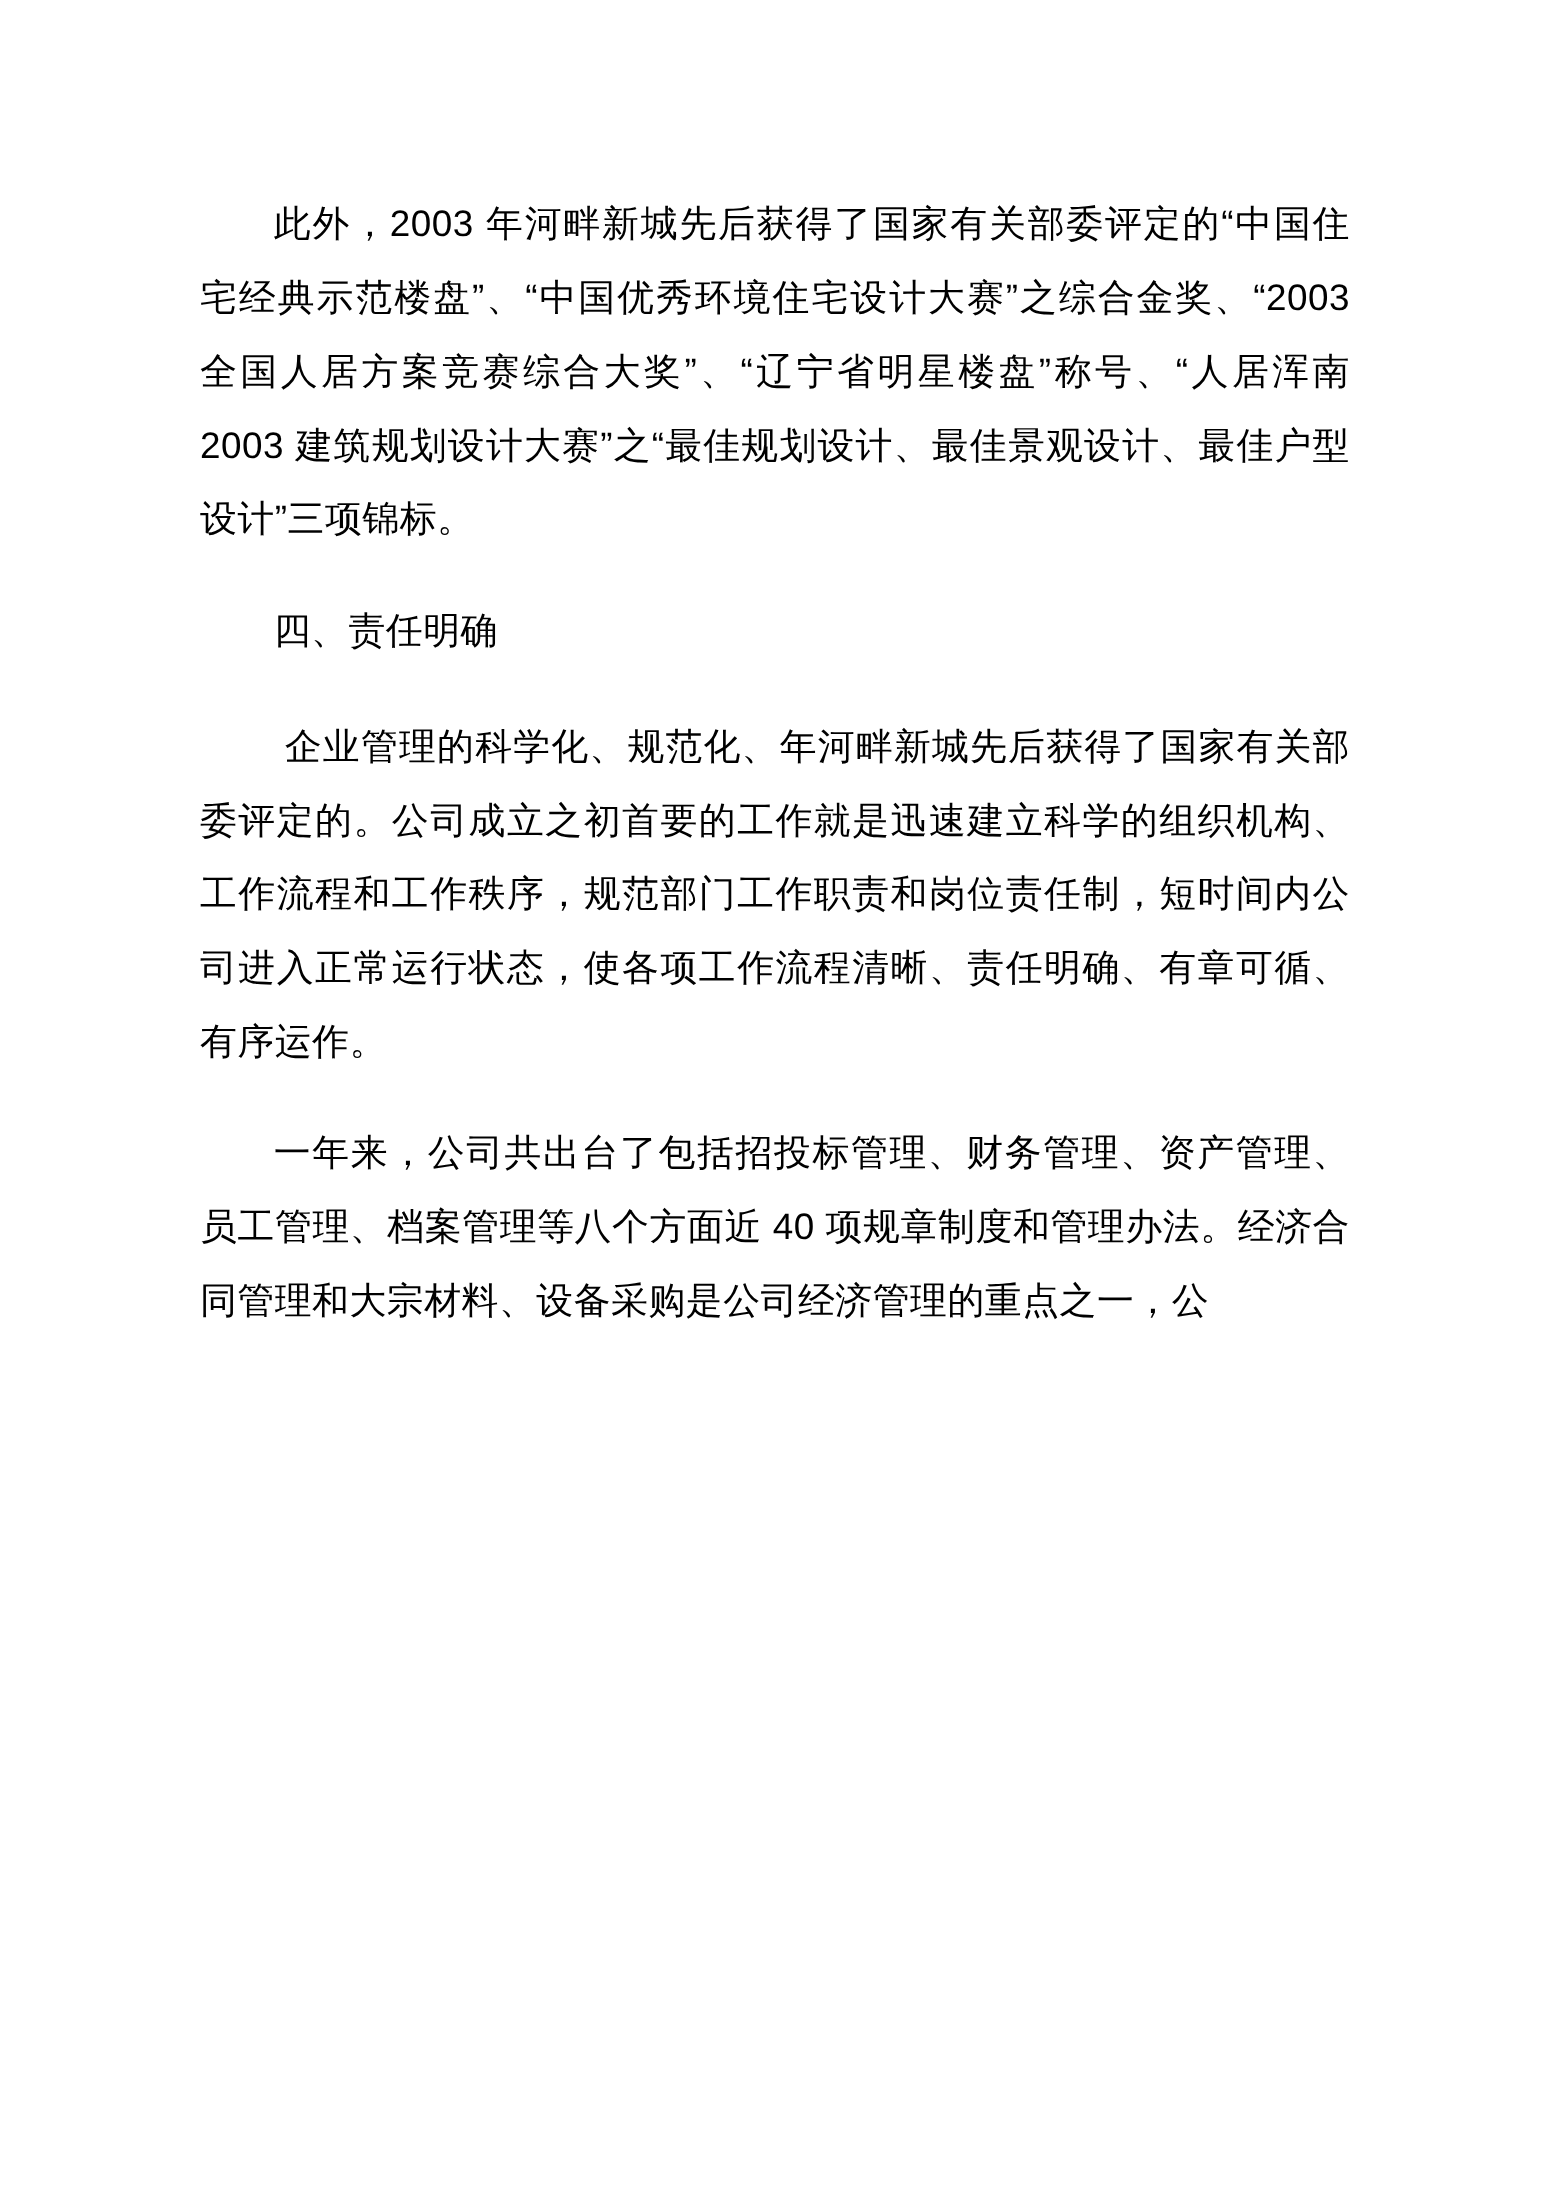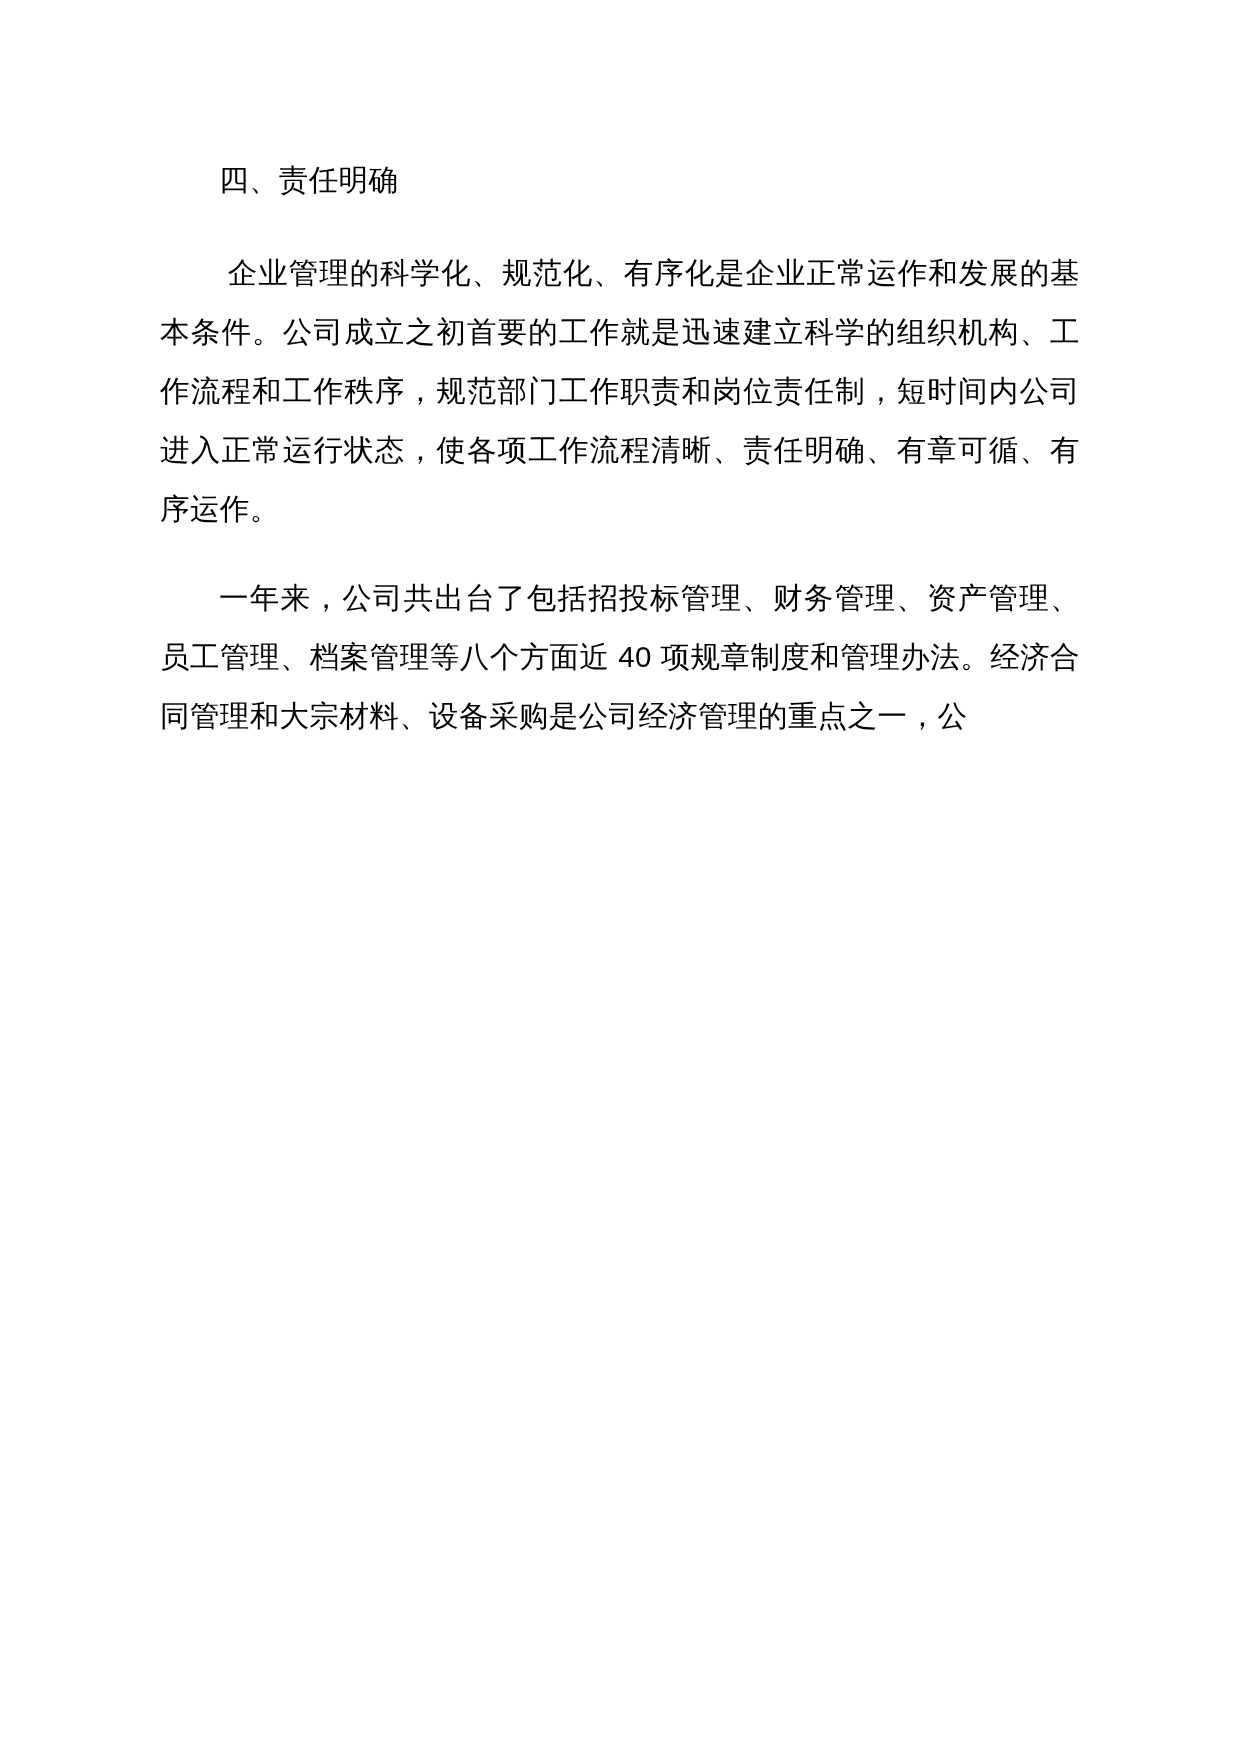--- a/index.html
+++ b/index.html
@@ -42,22 +42,23 @@
     margin-top: 34px;
   }
 </style>
 </head>
 <body>
 
 <div class="page">
   <div class="doc-body">
 
 
+    <p class="para">此外，2003 年河畔新城先后获得了国家有关部委评定的“中国住宅经典示范楼盘”、“中国优秀环境住宅设计大赛”之综合金奖、“2003 全国人居方案竞赛综合大奖”、“辽宁省明星楼盘”称号、“人居浑南 2003 建筑规划设计大赛”之“最佳规划设计、最佳景观设计、最佳户型设计”三项锦标。</p>
 
     <p class="para heading">四、责任明确</p>
 
-    <p class="para sub-indent spacer-before">企业管理的科学化、规范化、有序化是企业正常运作和发展的基本条件。公司成立之初首要的工作就是迅速建立科学的组织机构、工作流程和工作秩序，规范部门工作职责和岗位责任制，短时间内公司进入正常运行状态，使各项工作流程清晰、责任明确、有章可循、有序运作。</p>
+    <p class="para sub-indent spacer-before">企业管理的科学化、规范化、年河畔新城先后获得了国家有关部委评定的。公司成立之初首要的工作就是迅速建立科学的组织机构、工作流程和工作秩序，规范部门工作职责和岗位责任制，短时间内公司进入正常运行状态，使各项工作流程清晰、责任明确、有章可循、有序运作。</p>
 
 
     <p class="para">一年来，公司共出台了包括招投标管理、财务管理、资产管理、员工管理、档案管理等八个方面近 40 项规章制度和管理办法。经济合同管理和大宗材料、设备采购是公司经济管理的重点之一，公</p>
 
   </div>
 </div>
 
 </body></html>

